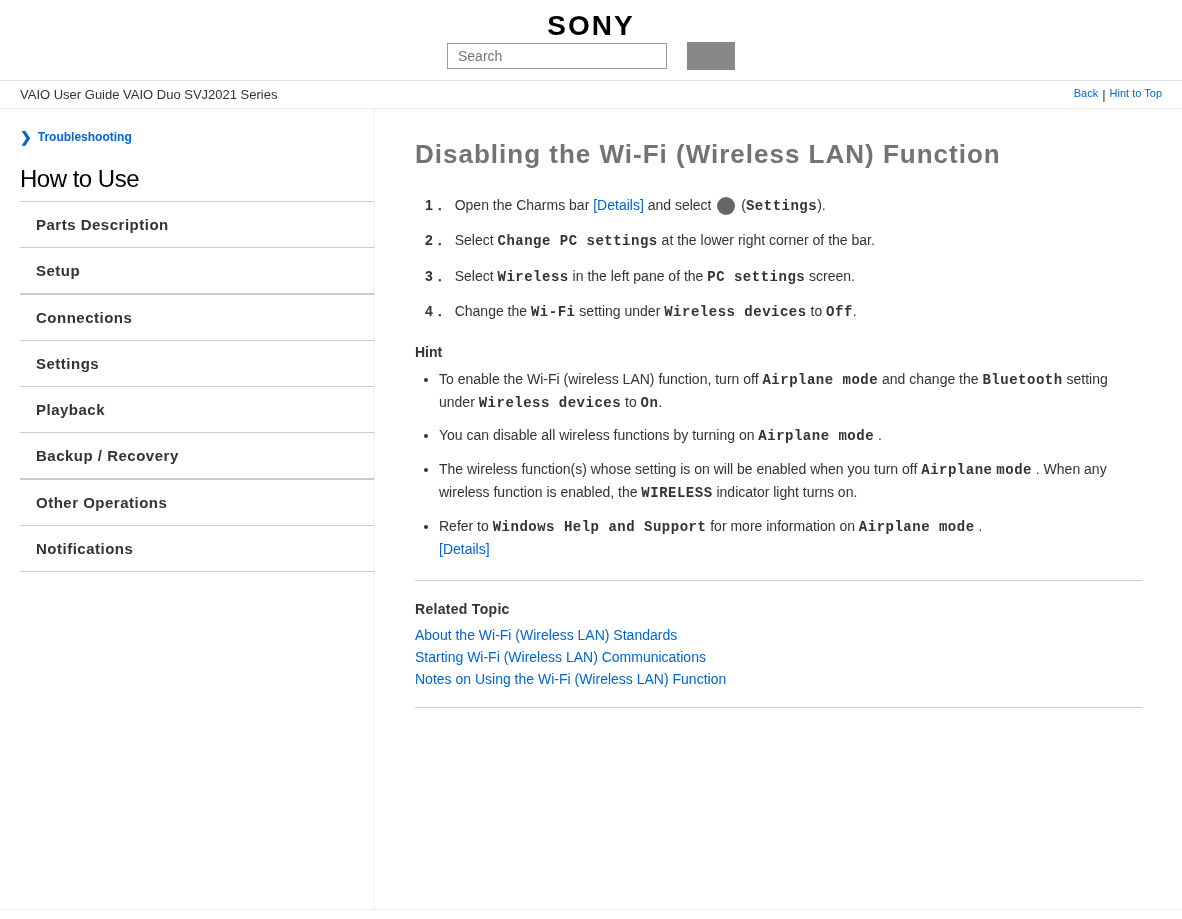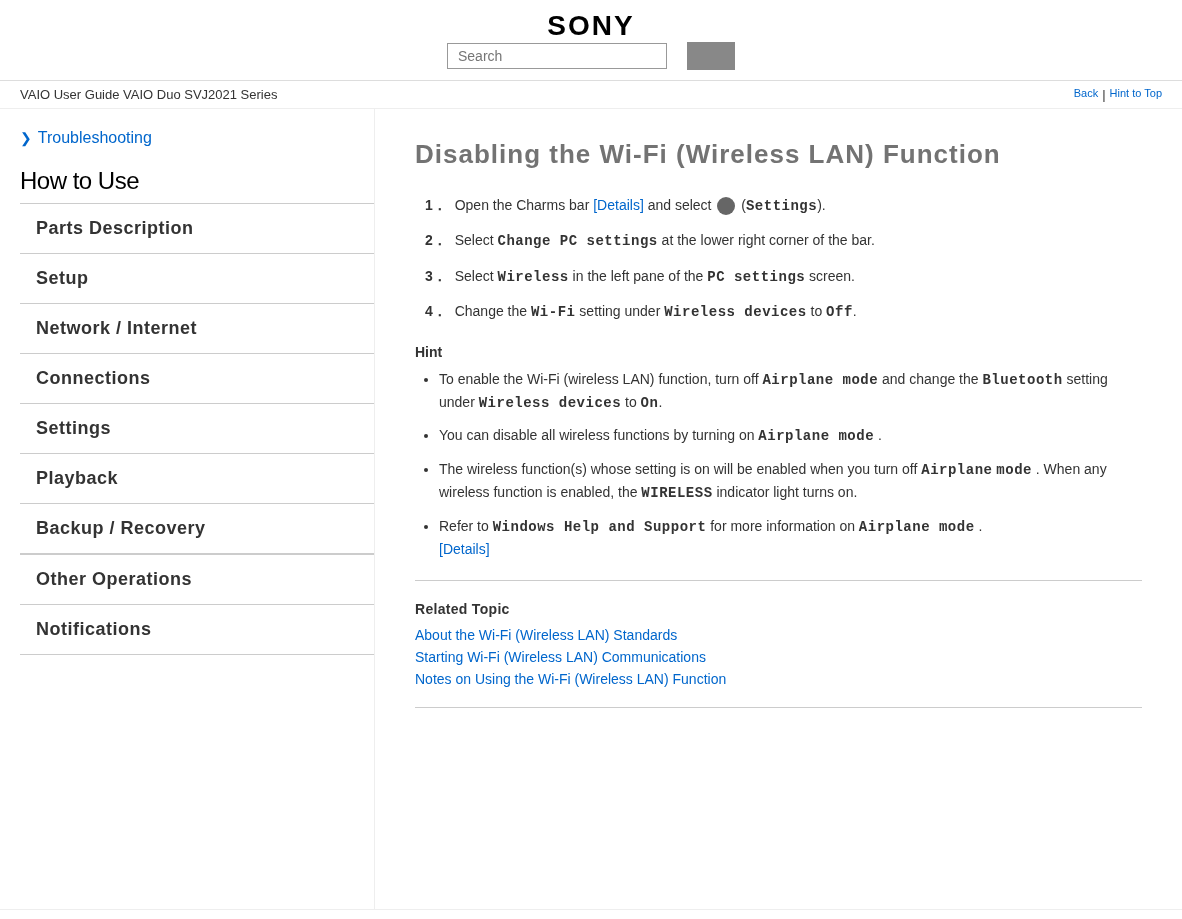--- a/index.html
+++ b/index.html
@@ -67,22 +67,22 @@
 
     
     #sidebar {
       width: 375px;
       min-width: 375px;
       padding: 20px 0 20px 20px;
       border-right: 1px solid #eee;
     }
     #troubleshooting-heading {
       color: #0066cc;
-      font-size: 16px;
-      font-weight: normal;
+      font-size: 12px;
+      font-weight: bold;
       margin-bottom: 20px;
       display: flex;
       align-items: center;
       gap: 6px;
     }
     #troubleshooting-heading::before {
       content: '❯';
       color: #0066cc;
       font-size: 14px;
     }
@@ -94,21 +94,21 @@
       letter-spacing: -0.5px;
     }
     .sidebar-divider {
       border: none;
       border-top: 1px solid #ccc;
       margin: 0;
     }
     .sidebar-item {
       display: block;
       padding: 14px 0 14px 16px;
-      font-size: 18px;
+      font-size: 15px;
       font-weight: bold;
       letter-spacing: 0.5px;
       color: #333;
       text-decoration: none;
       cursor: pointer;
       font-family: Arial, sans-serif;
     }
 
     
     #content {
@@ -229,21 +229,20 @@
 <div id="main-layout">
 
   <div id="sidebar">
     <div id="troubleshooting-heading">Troubleshooting</div>
     <div id="how-to-use-heading">How to Use</div>
     <hr class="sidebar-divider">
     <a class="sidebar-item">Parts Description</a>
     <hr class="sidebar-divider">
     <a class="sidebar-item">Setup</a>
     <hr class="sidebar-divider">
-    <a class="sidebar-item">Network / Internet</a>
     <hr class="sidebar-divider">
     <a class="sidebar-item">Connections</a>
     <hr class="sidebar-divider">
     <a class="sidebar-item">Settings</a>
     <hr class="sidebar-divider">
     <a class="sidebar-item">Playback</a>
     <hr class="sidebar-divider">
     <a class="sidebar-item">Backup / Recovery</a>
     <hr class="sidebar-divider">
     <hr class="sidebar-divider">

